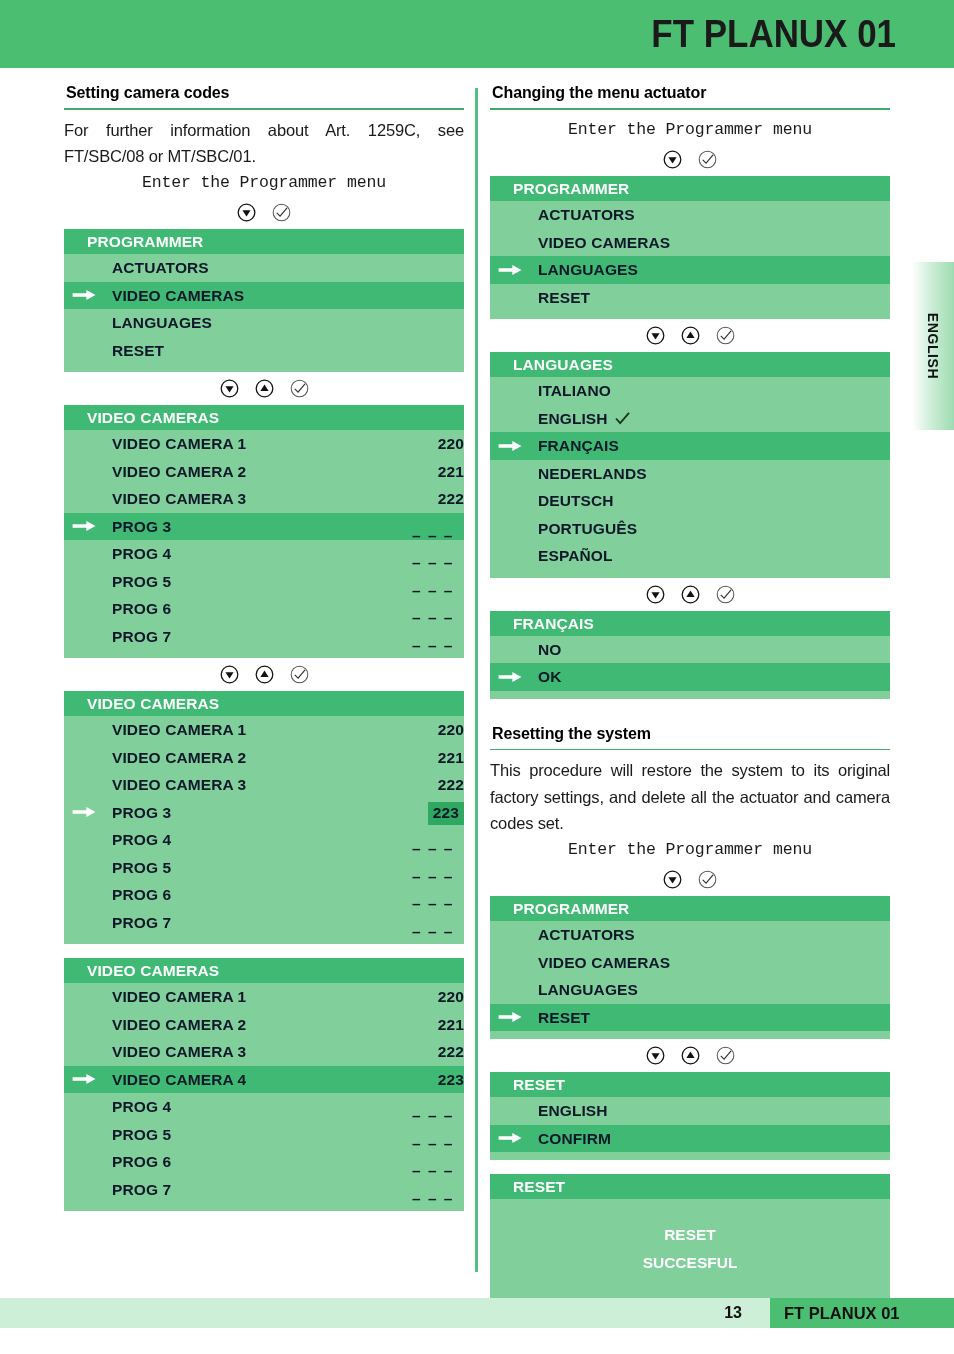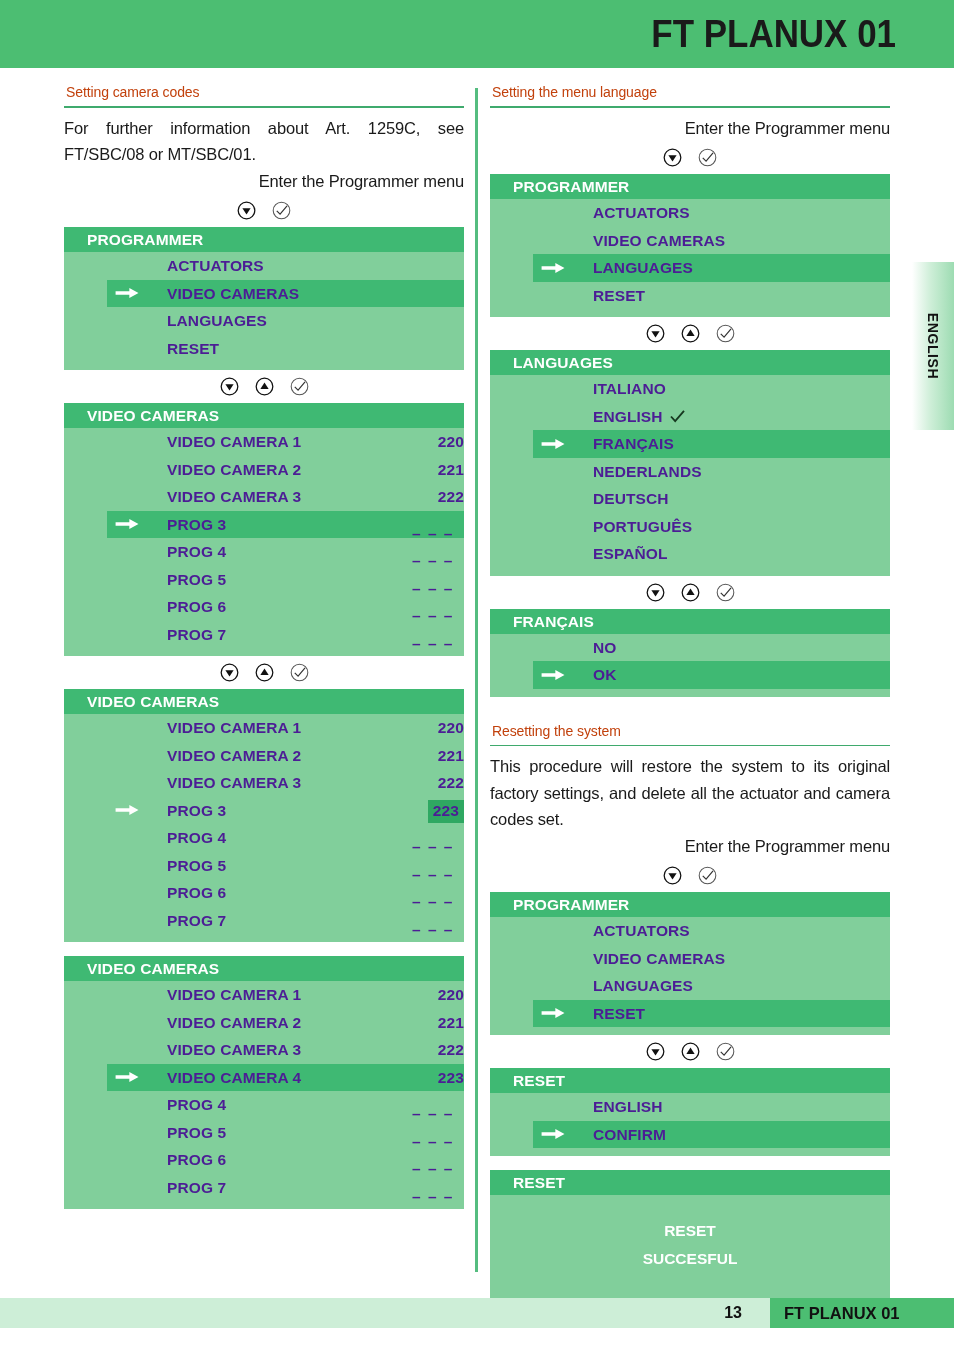--- a/index.html
+++ b/index.html
@@ -33,46 +33,46 @@
   .col-left  { left:64px; }
   .col-right { left:490px; }
 
   .vdivider {
     position:absolute; left:475px; top:88px; width:3px; height:1184px;
     background:#55bd80;
   }
 
   
   .sec-title {
-    font-size:14px; font-weight:normal; color:#c2410c; margin:0 0 6px 2px;
+    font-size:16px; font-weight:bold; color:#000000; margin:0 0 6px 2px;
     letter-spacing:-0.1px;
   }
   .sec-rule { height:1.5px; background:#3faa6d; margin-bottom:7px; }
 
   p.body {
     margin:0 0 0 0; font-size:16.5px; line-height:26.5px; color:#1a1a1a;
     text-align:justify; letter-spacing:-0.15px;
   }
-  p.body.nojust { text-align:right; }
+  p.body.nojust { text-align:center;font-family:Liberation Mono, monospace; }
 
   
   .keys { display:flex; justify-content:center; align-items:center; gap:16px; margin:7px 0 7px 0; }
   .key { width:19px; height:19px; }
 
   
   .menu { width:400px; margin:0; }
   .menu .hdr {
     background:#3fb973; color:#ffffff; font-weight:bold; font-size:15.5px;
     padding:3px 0 4px 23px; letter-spacing:0.1px; height:25px; line-height:19px;
   }
   .menu .body-rows { background:#81cf9b; padding-bottom:8px; }
   .row {
     position:relative; height:27.5px; line-height:27.5px;
-    font-weight:bold; font-size:15.5px; color:#4c1d95; letter-spacing:0.1px;
-    padding-left:60px; padding-right:10px;margin-left:43px;
+    font-weight:bold; font-size:15.5px; color:#0f172a; letter-spacing:0.1px;
+    padding-left:48px; padding-right:10px;
   }
   .row.sel { background:#3fb973; }
   .row .arrow {
     position:absolute; left:8px; top:50%; transform:translateY(-50%);
     width:25px; height:11px; display:block;
   }
   .row .label { display:inline-block; }
   .row .val {
     position:absolute; right:0; top:0; line-height:27.5px;
   }
@@ -240,21 +240,21 @@
           <div class="row"><span class="label">PROG 5</span><span class="val dash">– – –</span></div>
           <div class="row"><span class="label">PROG 6</span><span class="val dash">– – –</span></div>
           <div class="row"><span class="label">PROG 7</span><span class="val dash">– – –</span></div>
         </div>
       </div>
     </div>
 </div>
 
 <div class="col col-right">
 
-  <div class="sec-title">Setting the menu language</div>
+  <div class="sec-title">Changing the menu actuator</div>
   <div class="sec-rule"></div>
   <p class="body nojust">Enter the Programmer menu</p>
 
   <div class="keys">
     <svg class="key" viewBox="0 0 24 24">
       <circle cx="12" cy="12" r="10.5" fill="#fff" stroke="#111" stroke-width="1.6"></circle>
       <polygon points="6.8,9 17.2,9 12,17" fill="#111"></polygon>
     </svg>
     <svg class="key" viewBox="0 0 24 24">
       <circle cx="12" cy="12" r="10.5" fill="#fff" stroke="#555" stroke-width="1.3"></circle>

